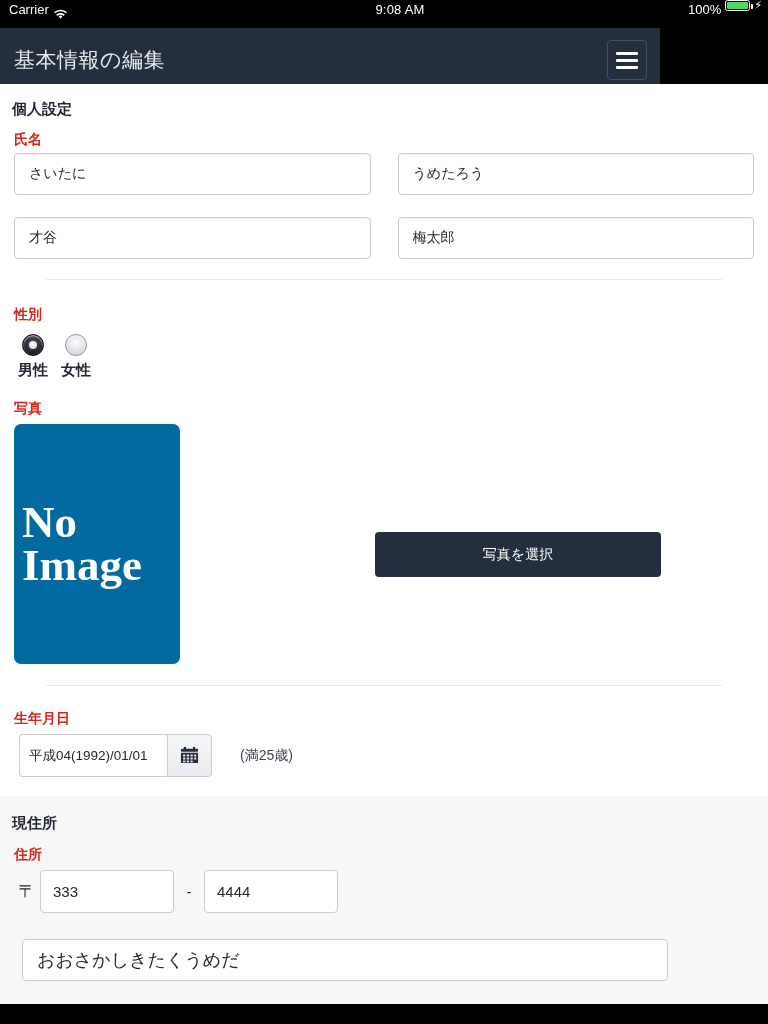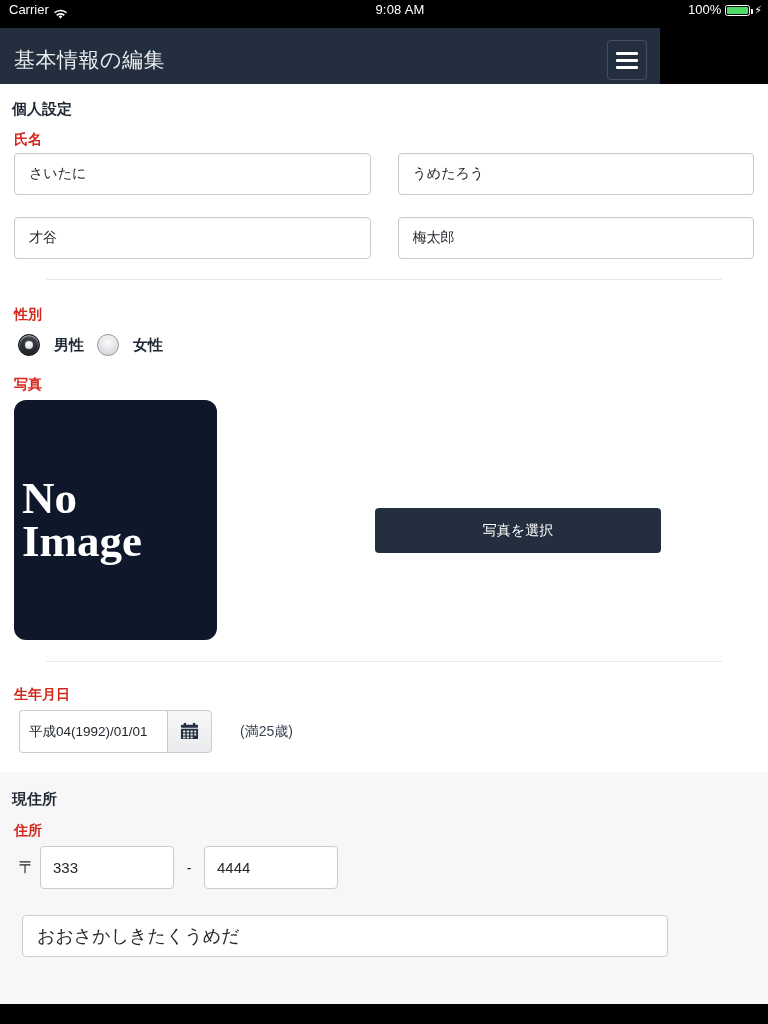--- a/index.html
+++ b/index.html
@@ -11,21 +11,21 @@
   }
   .device { position:relative; width:768px; height:1024px; background:#000; overflow:hidden; }
 
   
   .statusbar {
     position:absolute; top:0; left:0; width:768px; height:20px;
     background:#000; color:#fff; font-size:13px; line-height:20px;
   }
   .sb-left  { position:absolute; left:9px;  top:0; display:flex; align-items:center; gap:5px; }
   .sb-mid   { position:absolute; left:0; right:0; top:0; text-align:center; font-weight:normal; letter-spacing:.2px;padding-left:32px; }
-  .sb-right { position:absolute; right:6px; top:0; display:flex; align-items:center; gap:4px; }
+  .sb-right { position:absolute; right:6px; top:0; display:flex; align-items:flex-start; gap:4px; }
   .wifi-ico { display:inline-block; width:13px; height:11px; position:relative; top:1px; }
   .batt {
     width:25px; height:11px; border:1px solid #fff; border-radius:2.5px;
     padding:1px; position:relative; display:inline-block;
   }
   .batt::after{
     content:""; position:absolute; right:-3.5px; top:3px; width:2px; height:5px;
     background:#fff; border-radius:0 1px 1px 0;
   }
   .batt i { display:block; height:100%; background:#4cd964; border-radius:1px; }
@@ -74,42 +74,42 @@
     font-family:"Liberation Sans","DejaVu Sans",sans-serif;
     box-shadow:inset 0 1px 1px rgba(0,0,0,.045);
     outline:none;
   }
   .tfield::placeholder { color:#9aa2ad; }
 
   .divider { height:1px; background:#e7e9ec; margin:20px 46px 0 46px; }
 
   
   .radio-row { display:flex; align-items:center; padding:6px 0 0 18px; gap:13px; }
-  .radio-item { display:flex; align-items:center; gap:14px; cursor:pointer; }
+  .radio-item { display:flex; align-items:center; gap:5px; cursor:pointer;flex-direction:column; }
   .radio {
     width:22px; height:22px; border-radius:50%;
     background:radial-gradient(circle at 50% 38%,#fdfdfd 0%,#d6d9dd 72%,#c3c7cc 100%);
     border:1px solid #8f959d; position:relative; flex:none;
     box-shadow:inset 0 1px 2px rgba(255,255,255,.8);
   }
   .radio.on {
     background:radial-gradient(circle at 50% 38%,#4a4f56 0%,#1d2127 70%,#0c0e11 100%);
     border-color:#0c0e11;
   }
   .radio.on::after{
     content:""; position:absolute; left:50%; top:50%; transform:translate(-50%,-50%);
     width:8px; height:8px; border-radius:50%;
     background:radial-gradient(circle at 50% 35%,#fff 0%,#cfd3d8 100%);
   }
   .radio-label { font-size:15px; color:#1f2733; font-weight:bold; }
 
   
   .photo-area { position:relative; padding:0 14px; display:flex; align-items:flex-start; }
   .no-image {
-    width:203px; height:240px; background:#0f172a; border-radius:12px;
+    width:166px; height:240px; background:#0369a1; border-radius:7px;
     display:flex; align-items:center; justify-content:center;
     flex-direction:column;
   }
   .no-image span {
     font-family:"Liberation Serif","DejaVu Serif",serif;
     color:#fff; font-size:45px; font-weight:bold; line-height:.95;
     display:block; text-align:left; width:100%; padding-left:8px;
   }
   .photo-btn {
     position:absolute; left:375px; top:108px;

